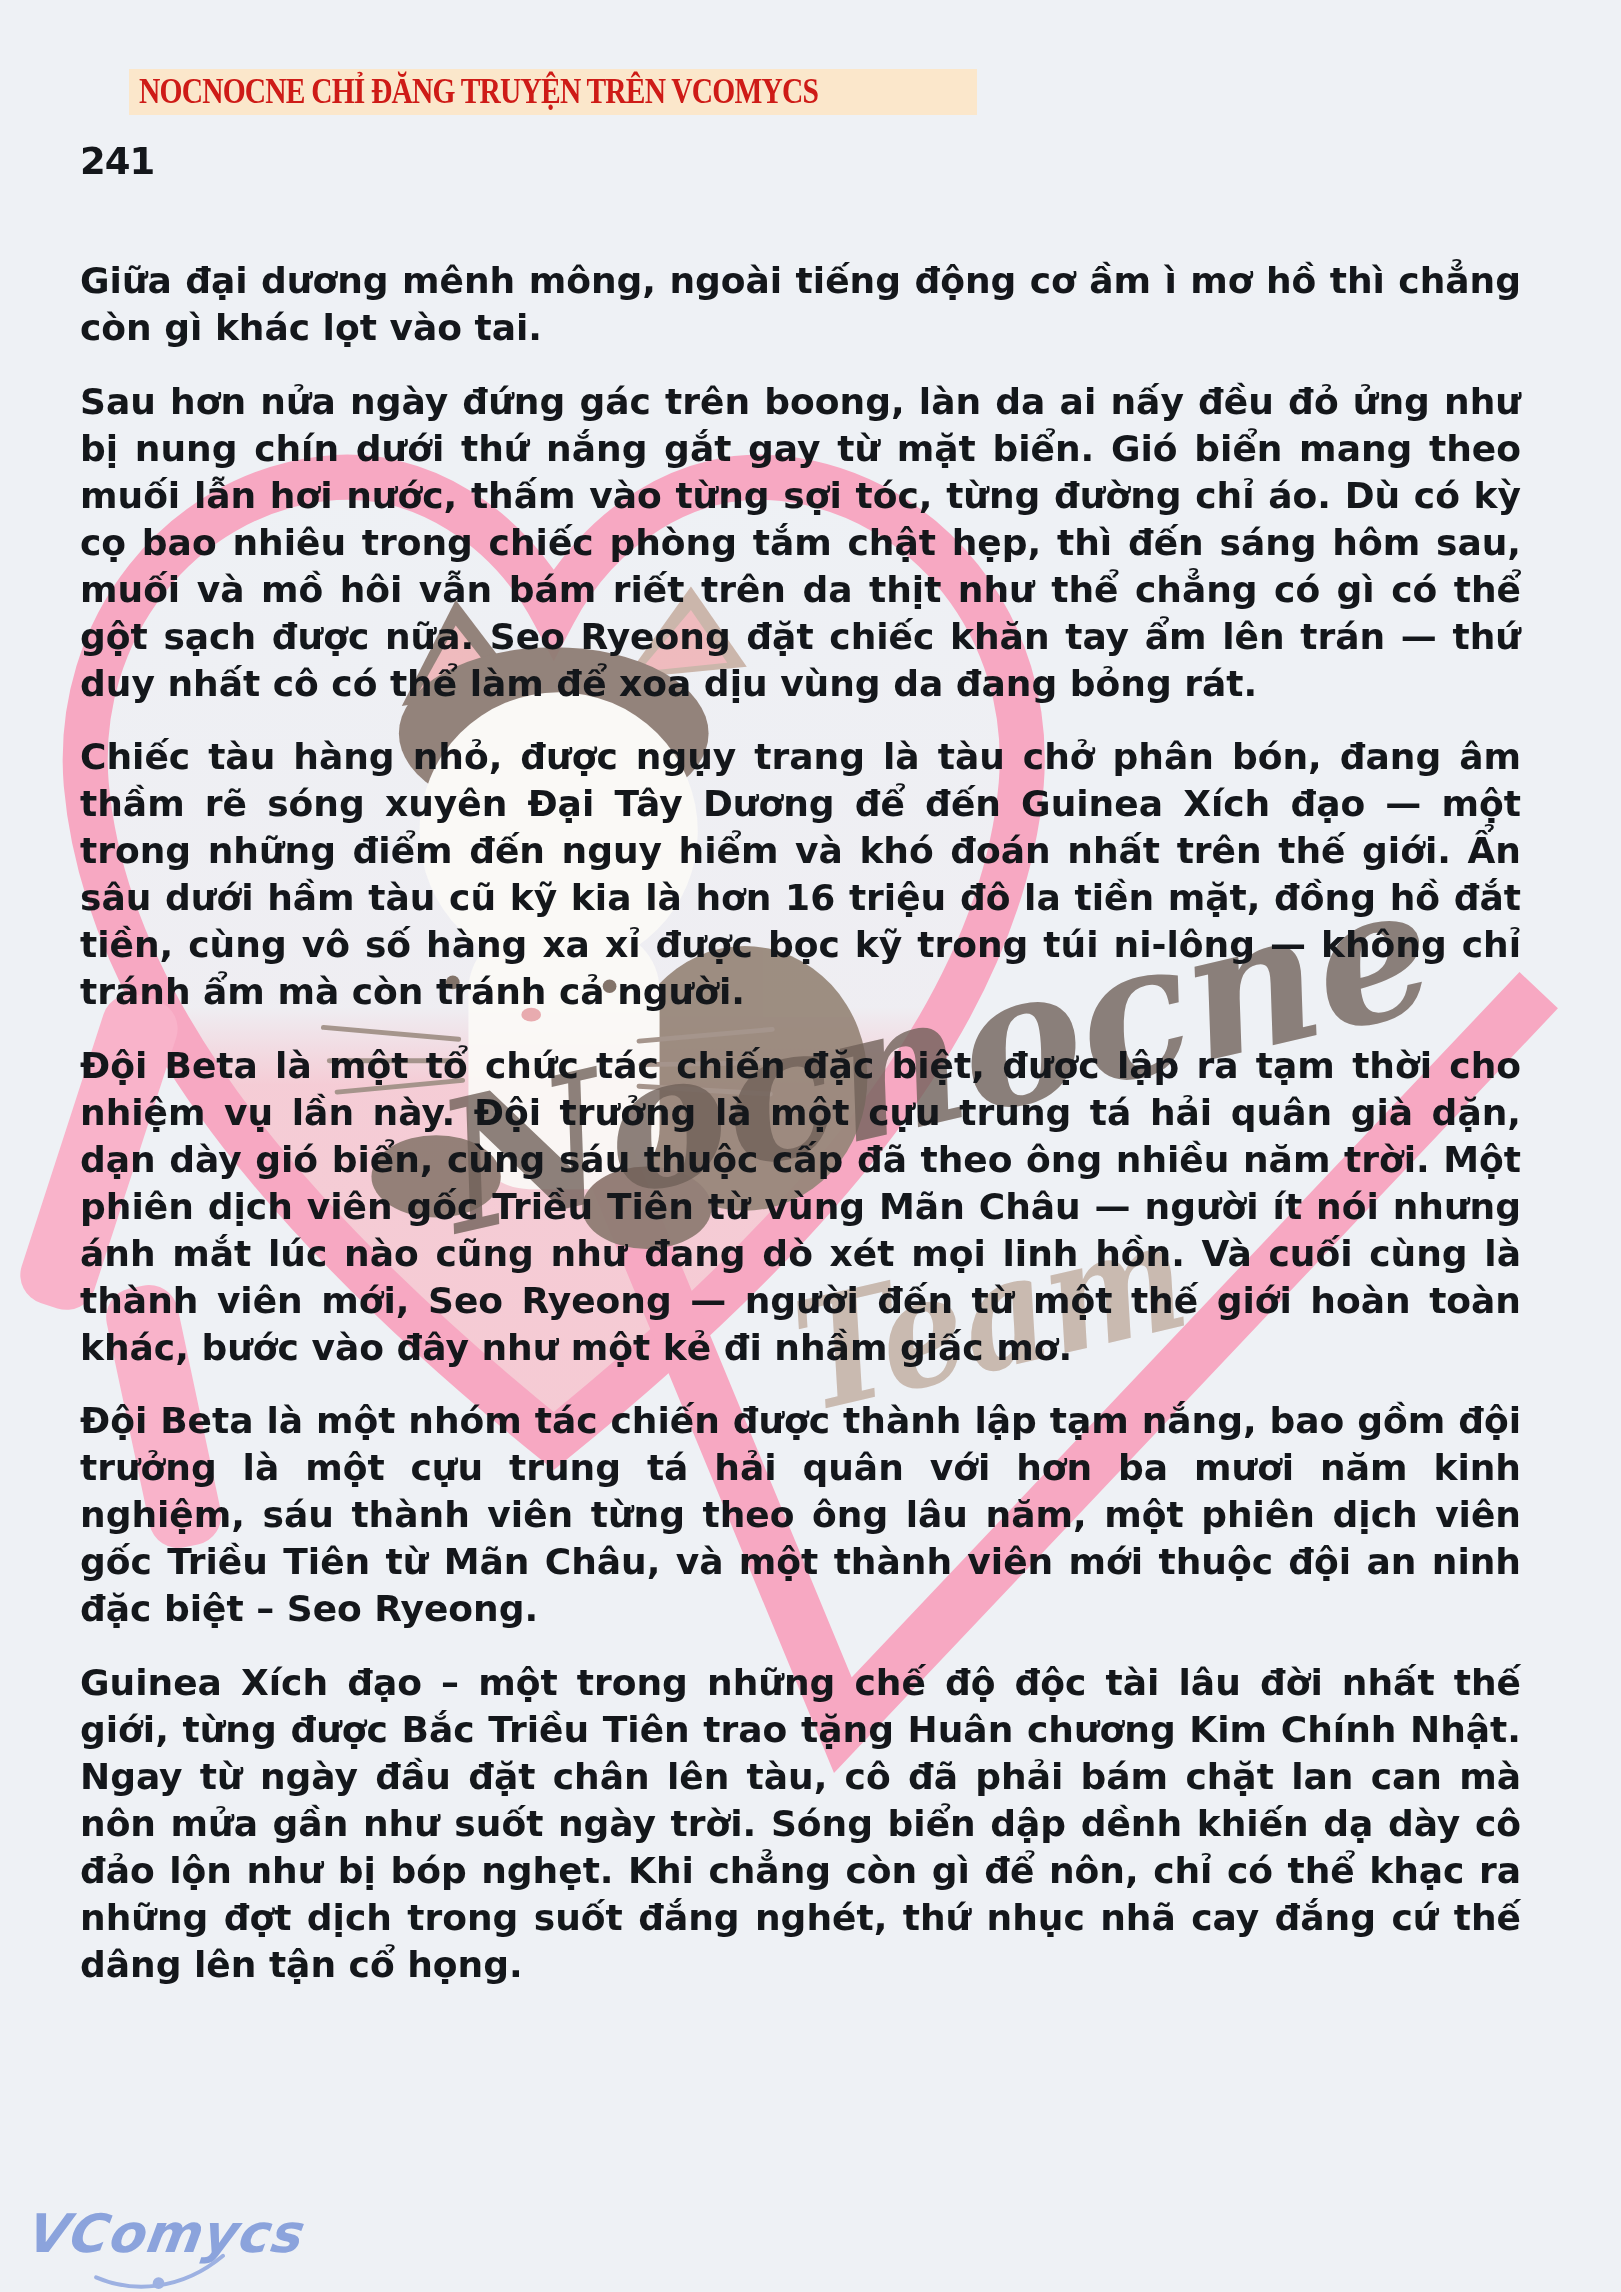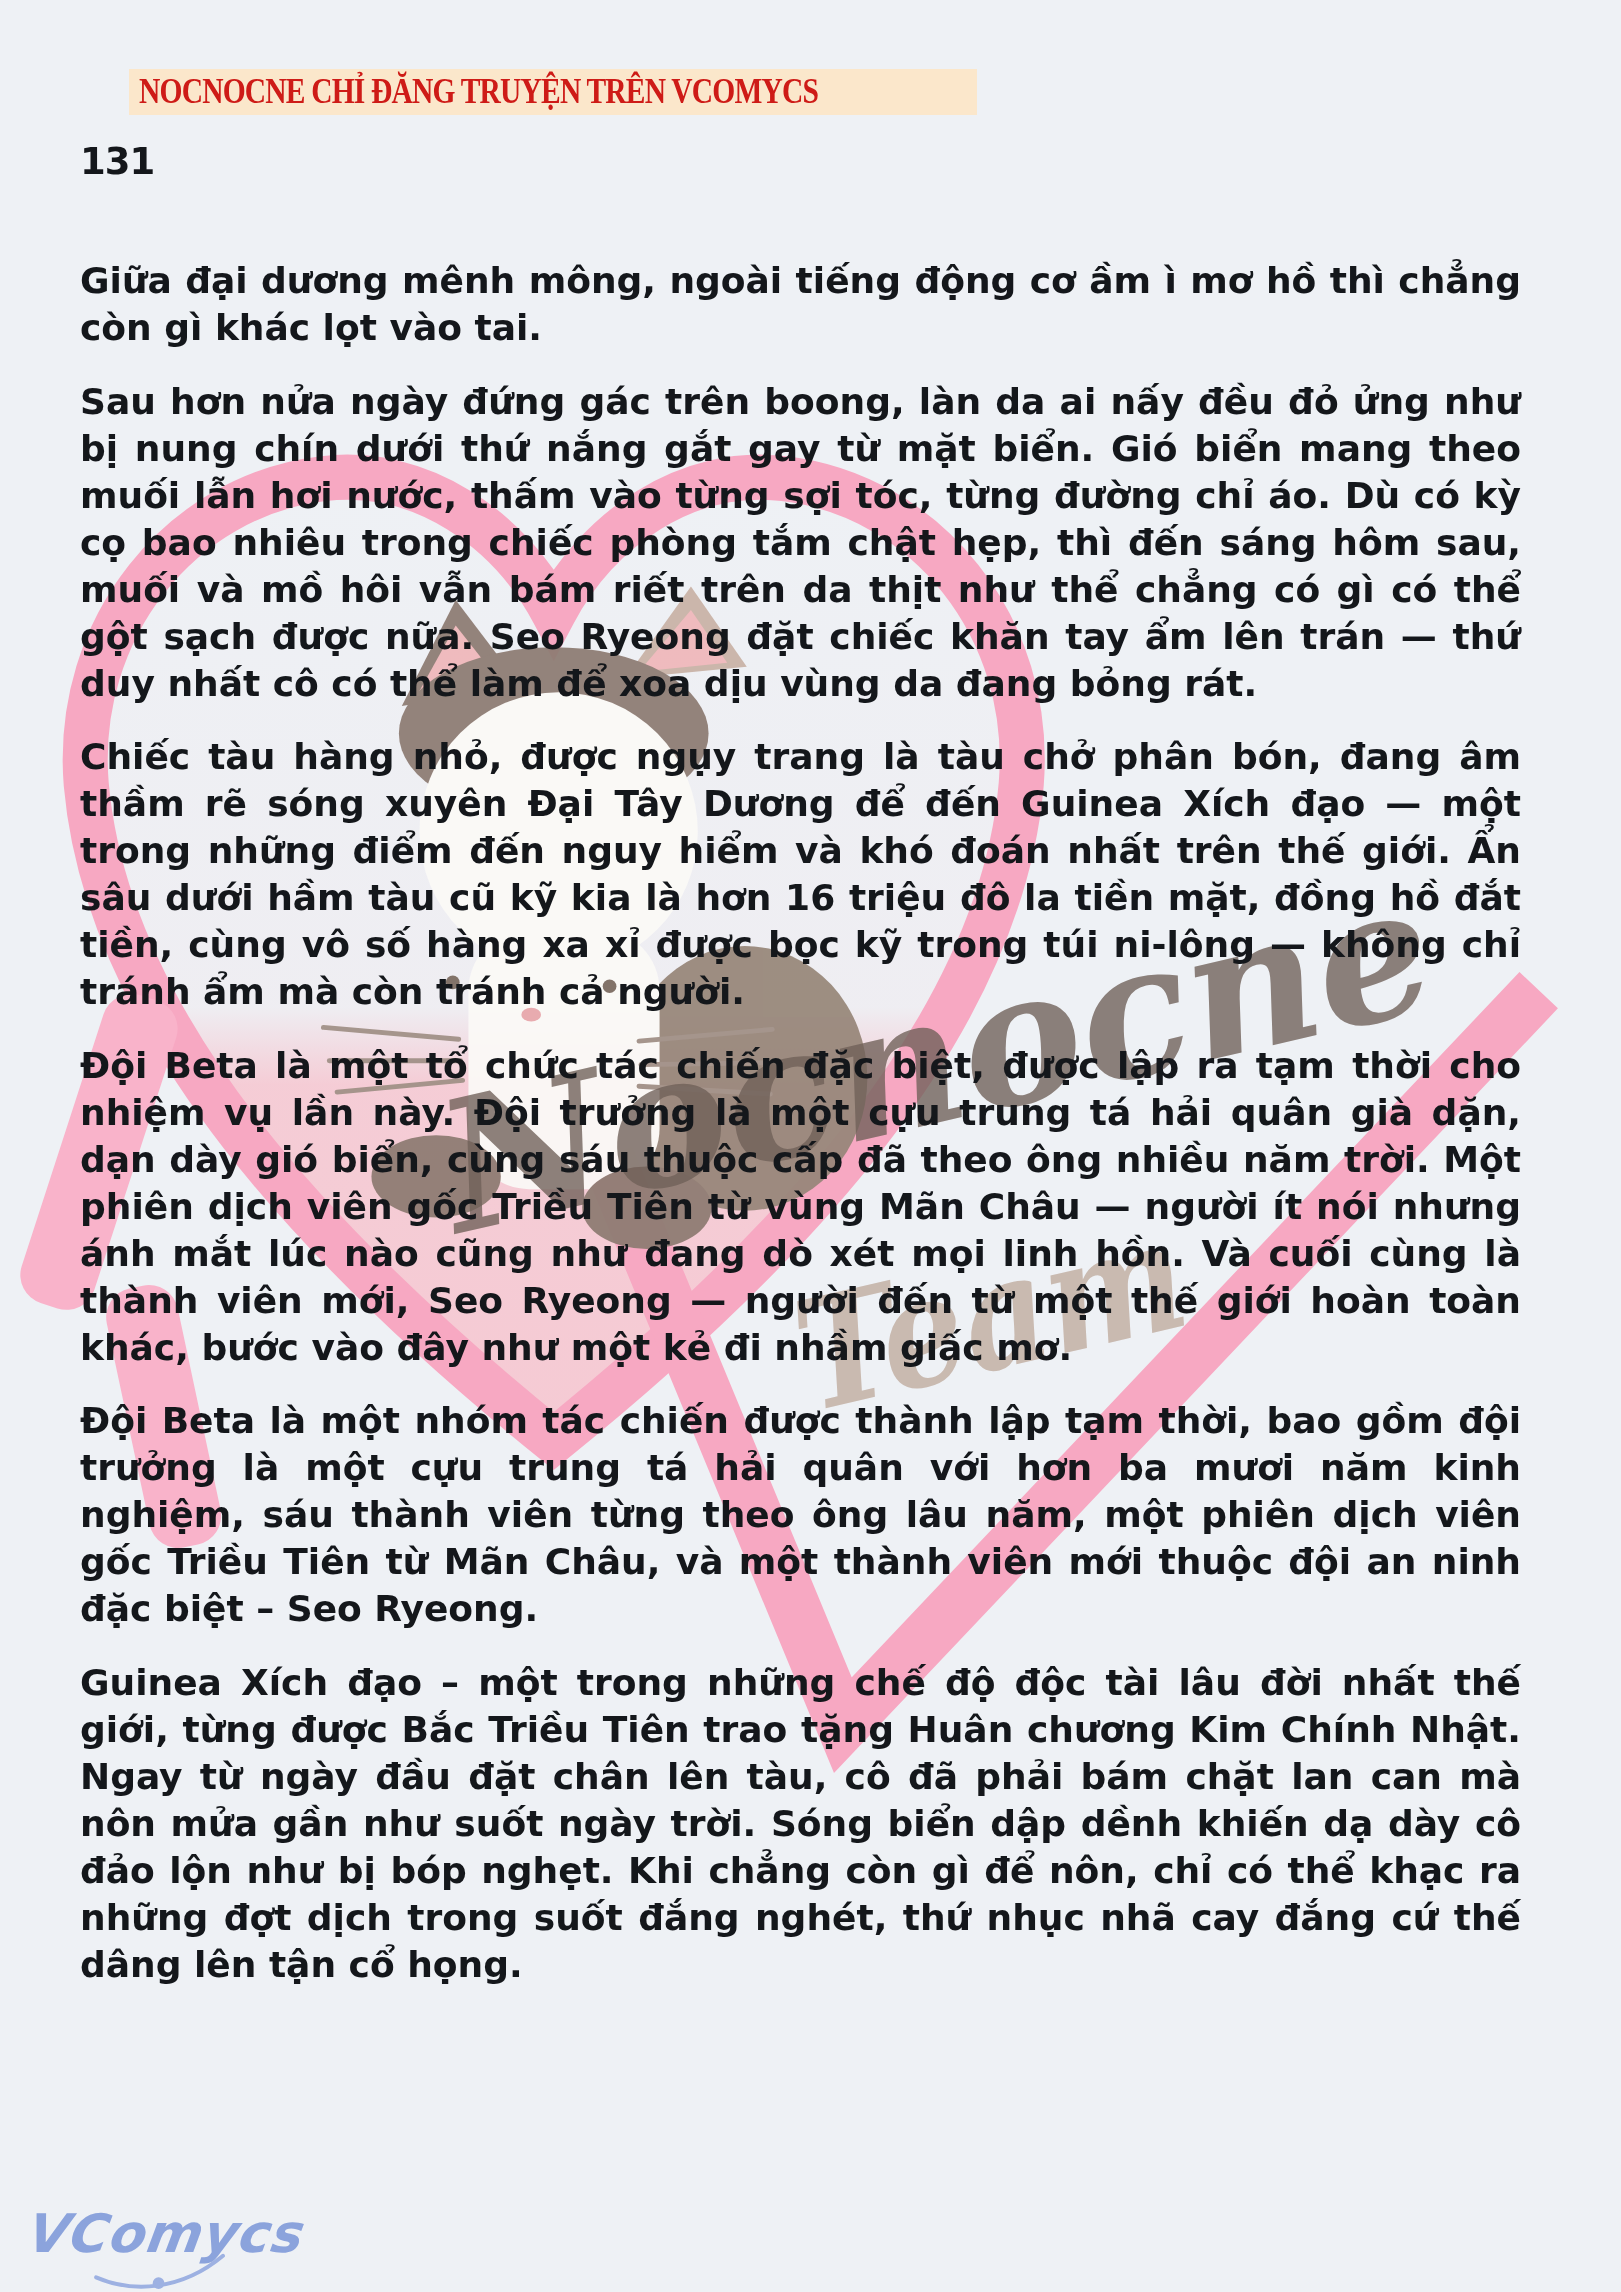--- a/index.html
+++ b/index.html
@@ -129,28 +129,28 @@
     <text x="468" y="1258" font-family="DejaVu Serif, serif" font-style="italic" font-weight="bold" font-size="185" fill="#6f6058" opacity="0.78" textLength="1030" lengthAdjust="spacingAndGlyphs" transform="rotate(-13 468 1258)">Nocnocne</text>
     <text x="828" y="1440" font-family="DejaVu Serif, serif" font-style="italic" font-weight="bold" font-size="155" fill="#c3b1a5" opacity="0.85" textLength="400" lengthAdjust="spacingAndGlyphs" transform="rotate(-13 828 1440)">Team</text>
   </svg>
 
   <div class="content">
 
     <div class="header-badge">
       <span class="hdr-txt">NOCNOCNE CHỈ ĐĂNG TRUYỆN TRÊN VCOMYCS</span>
     </div>
 
-    <div class="page-number">131</div>
+    <div class="page-number">241</div>
 
     <div class="paragraphs">
       <p>Giữa đại dương mênh mông, ngoài tiếng động cơ ầm ì mơ hồ thì chẳng còn gì khác lọt vào tai.</p>
       <p>Sau hơn nửa ngày đứng gác trên boong, làn da ai nấy đều đỏ ửng như bị nung chín dưới thứ nắng gắt gay từ mặt biển. Gió biển mang theo muối lẫn hơi nước, thấm vào từng sợi tóc, từng đường chỉ áo. Dù có kỳ cọ bao nhiêu trong chiếc phòng tắm chật hẹp, thì đến sáng hôm sau, muối và mồ hôi vẫn bám riết trên da thịt như thể chẳng có gì có thể gột sạch được nữa. Seo Ryeong đặt chiếc khăn tay ẩm lên trán — thứ duy nhất cô có thể làm để xoa dịu vùng da đang bỏng rát.</p>
       <p>Chiếc tàu hàng nhỏ, được ngụy trang là tàu chở phân bón, đang âm thầm rẽ sóng xuyên Đại Tây Dương để đến Guinea Xích đạo — một trong những điểm đến nguy hiểm và khó đoán nhất trên thế giới. Ẩn sâu dưới hầm tàu cũ kỹ kia là hơn 16 triệu đô la tiền mặt, đồng hồ đắt tiền, cùng vô số hàng xa xỉ được bọc kỹ trong túi ni-lông — không chỉ tránh ẩm mà còn tránh cả người.</p>
       <p>Đội Beta là một tổ chức tác chiến đặc biệt, được lập ra tạm thời cho nhiệm vụ lần này. Đội trưởng là một cựu trung tá hải quân già dặn, dạn dày gió biển, cùng sáu thuộc cấp đã theo ông nhiều năm trời. Một phiên dịch viên gốc Triều Tiên từ vùng Mãn Châu — người ít nói nhưng ánh mắt lúc nào cũng như đang dò xét mọi linh hồn. Và cuối cùng là thành viên mới, Seo Ryeong — người đến từ một thế giới hoàn toàn khác, bước vào đây như một kẻ đi nhầm giấc mơ.</p>
-      <p>Đội Beta là một nhóm tác chiến được thành lập tạm thời, bao gồm đội trưởng là một cựu trung tá hải quân với hơn ba mươi năm kinh nghiệm, sáu thành viên từng theo ông lâu năm, một phiên dịch viên gốc Triều Tiên từ Mãn Châu, và một thành viên mới thuộc đội an ninh đặc biệt – Seo Ryeong.</p>
+      <p>Đội Beta là một nhóm tác chiến được thành lập tạm nắng, bao gồm đội trưởng là một cựu trung tá hải quân với hơn ba mươi năm kinh nghiệm, sáu thành viên từng theo ông lâu năm, một phiên dịch viên gốc Triều Tiên từ Mãn Châu, và một thành viên mới thuộc đội an ninh đặc biệt – Seo Ryeong.</p>
       <p>Guinea Xích đạo – một trong những chế độ độc tài lâu đời nhất thế giới, từng được Bắc Triều Tiên trao tặng Huân chương Kim Chính Nhật. Ngay từ ngày đầu đặt chân lên tàu, cô đã phải bám chặt lan can mà nôn mửa gần như suốt ngày trời. Sóng biển dập dềnh khiến dạ dày cô đảo lộn như bị bóp nghẹt. Khi chẳng còn gì để nôn, chỉ có thể khạc ra những đợt dịch trong suốt đắng nghét, thứ nhục nhã cay đắng cứ thế dâng lên tận cổ họng.</p>
     </div>
   </div>
 
   <div class="logo">
     <span class="logo-text">VComycs</span>
     <svg class="logo-flourish" width="147" height="41" viewBox="0 0 150 42">
       <path d="M8 28 C 45 44, 95 42, 138 6" fill="none" stroke="#9db1e2" stroke-width="4" stroke-linecap="round"></path>
       <circle cx="72" cy="34" r="6" fill="#9db1e2"></circle>
     </svg>

